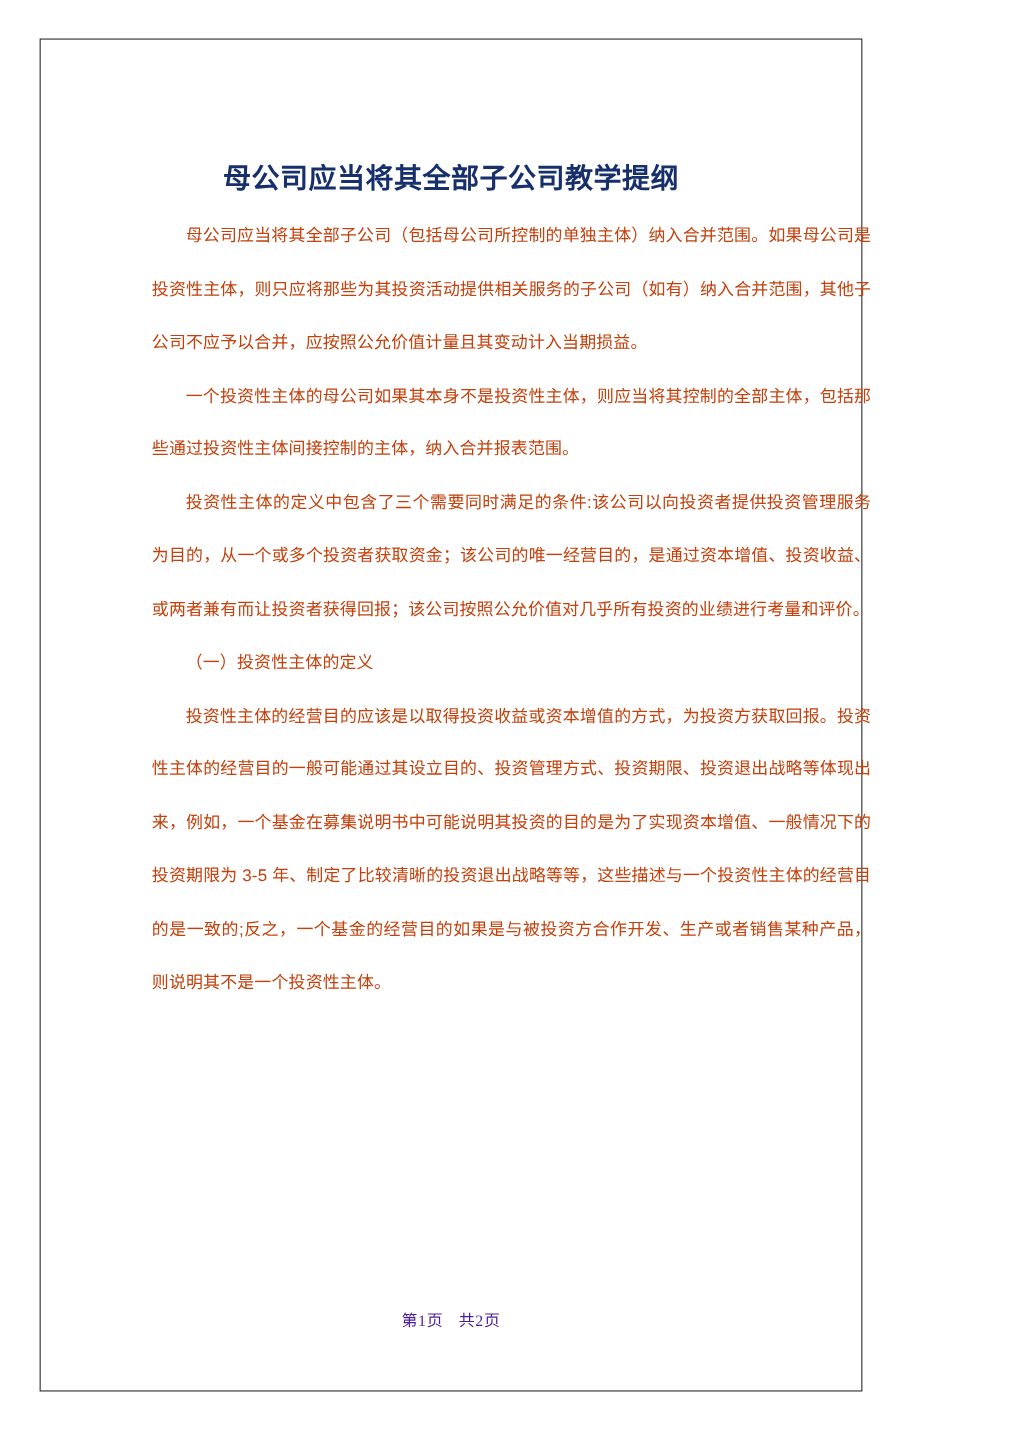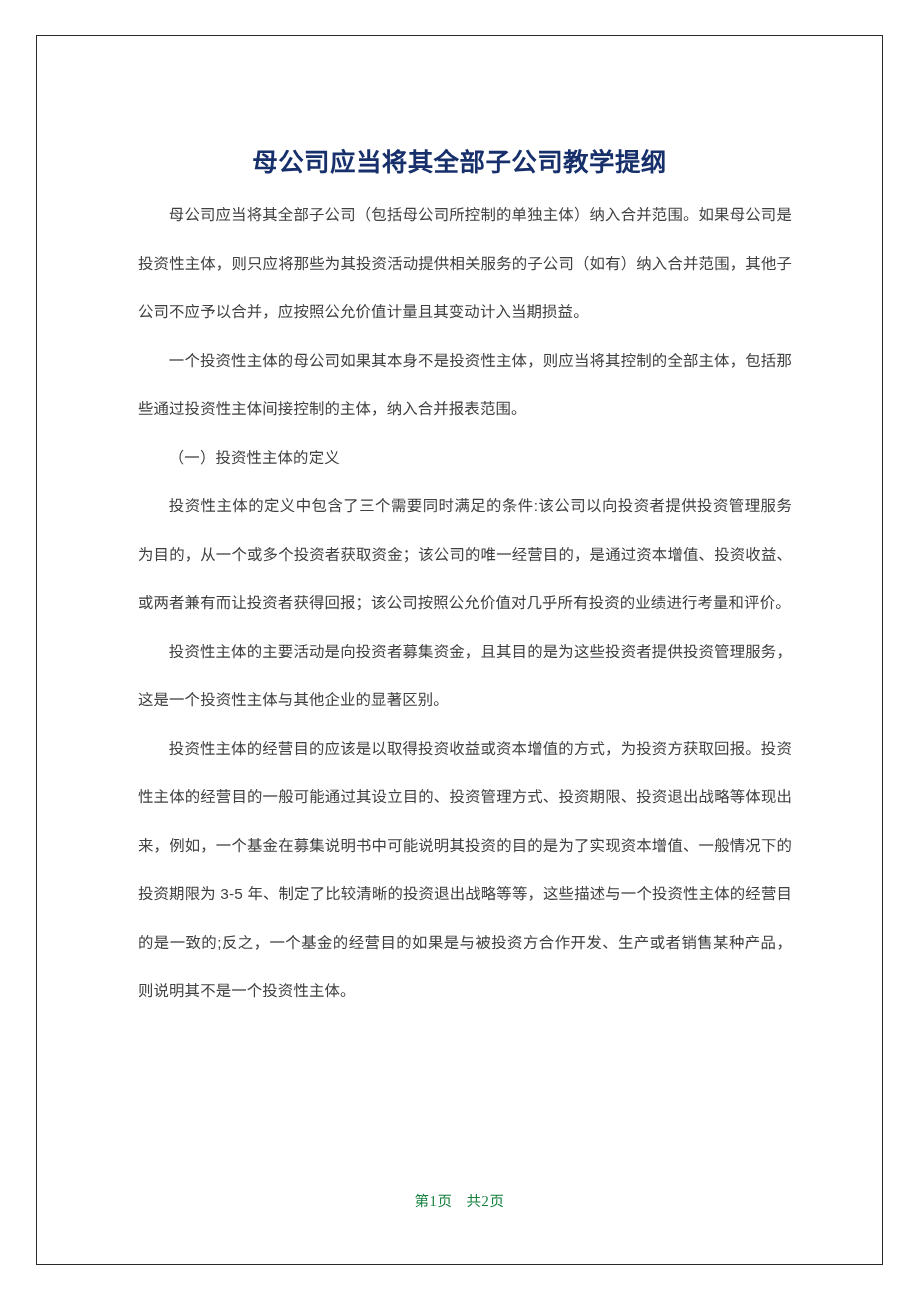--- a/index.html
+++ b/index.html
@@ -13,21 +13,21 @@
     height: 1302px;
     overflow: hidden;
     font-family: "Liberation Sans", "DejaVu Sans", sans-serif;
     -webkit-font-smoothing: antialiased;
   }
 
   .page {
     position: absolute;
     left: 36px;
     top: 35px;
-    width: 847px;
+    width: 748px;
     height: 1230px;
     border: 1.4px solid #2b2b2b;
     box-sizing: border-box;
     background: #ffffff;
   }
 
   .page-inner {
     position: absolute;
     left: 0;
     top: 0;
@@ -52,21 +52,21 @@
     position: absolute;
     left: 101px;
     top: 155px;
     width: 654px;
   }
 
   p.para {
     margin: 0 0 0 0;
     font-size: 15.4px;
     line-height: 48.5px;
-    color: #404040;
+    color: #c2410c;
     text-align: justify;
     text-justify: inter-ideograph;
     letter-spacing: 0.15px;
     font-family: "Liberation Sans", "DejaVu Sans", sans-serif;
   }
 
   p.indent {
     text-indent: 2em;
   }
 
@@ -75,42 +75,41 @@
   }
 
   .footer {
     position: absolute;
     left: 0;
     right: 0;
     bottom: 54px;
     text-align: center;
     font-family: "Liberation Serif", "DejaVu Serif", serif;
     font-size: 14.5px;
-    color: #15803d;
+    color: #4c1d95;
     letter-spacing: 0.6px;
   }
   .footer .gap {
     display: inline-block;
     width: 14px;
   }
 </style>
 </head>
 <body>
 
 <div class="page">
   <div class="page-inner">
 
     <h1 class="doc-title">母公司应当将其全部子公司教学提纲</h1>
 
     <div class="body-area">
       <p class="para indent">母公司应当将其全部子公司（包括母公司所控制的单独主体）纳入合并范围。如果母公司是投资性主体，则只应将那些为其投资活动提供相关服务的子公司（如有）纳入合并范围，其他子公司不应予以合并，应按照公允价值计量且其变动计入当期损益。</p>
       <p class="para indent">一个投资性主体的母公司如果其本身不是投资性主体，则应当将其控制的全部主体，包括那些通过投资性主体间接控制的主体，纳入合并报表范围。</p>
+      <p class="para indent">投资性主体的定义中包含了三个需要同时满足的条件:该公司以向投资者提供投资管理服务为目的，从一个或多个投资者获取资金；该公司的唯一经营目的，是通过资本增值、投资收益、或两者兼有而让投资者获得回报；该公司按照公允价值对几乎所有投资的业绩进行考量和评价。</p>
       <p class="para indent-heading">（一）投资性主体的定义</p>
-      <p class="para indent">投资性主体的定义中包含了三个需要同时满足的条件:该公司以向投资者提供投资管理服务为目的，从一个或多个投资者获取资金；该公司的唯一经营目的，是通过资本增值、投资收益、或两者兼有而让投资者获得回报；该公司按照公允价值对几乎所有投资的业绩进行考量和评价。</p>
-      <p class="para indent">投资性主体的主要活动是向投资者募集资金，且其目的是为这些投资者提供投资管理服务，这是一个投资性主体与其他企业的显著区别。</p>
       <p class="para indent">投资性主体的经营目的应该是以取得投资收益或资本增值的方式，为投资方获取回报。投资性主体的经营目的一般可能通过其设立目的、投资管理方式、投资期限、投资退出战略等体现出来，例如，一个基金在募集说明书中可能说明其投资的目的是为了实现资本增值、一般情况下的投资期限为 3-5 年、制定了比较清晰的投资退出战略等等，这些描述与一个投资性主体的经营目的是一致的;反之，一个基金的经营目的如果是与被投资方合作开发、生产或者销售某种产品，则说明其不是一个投资性主体。</p>
     </div>
 
     <div class="footer">
       <span>第</span><span>1</span><span>页</span><span class="gap"></span><span>共</span><span>2</span><span>页</span>
     </div>
 
   </div>
 </div>
 

